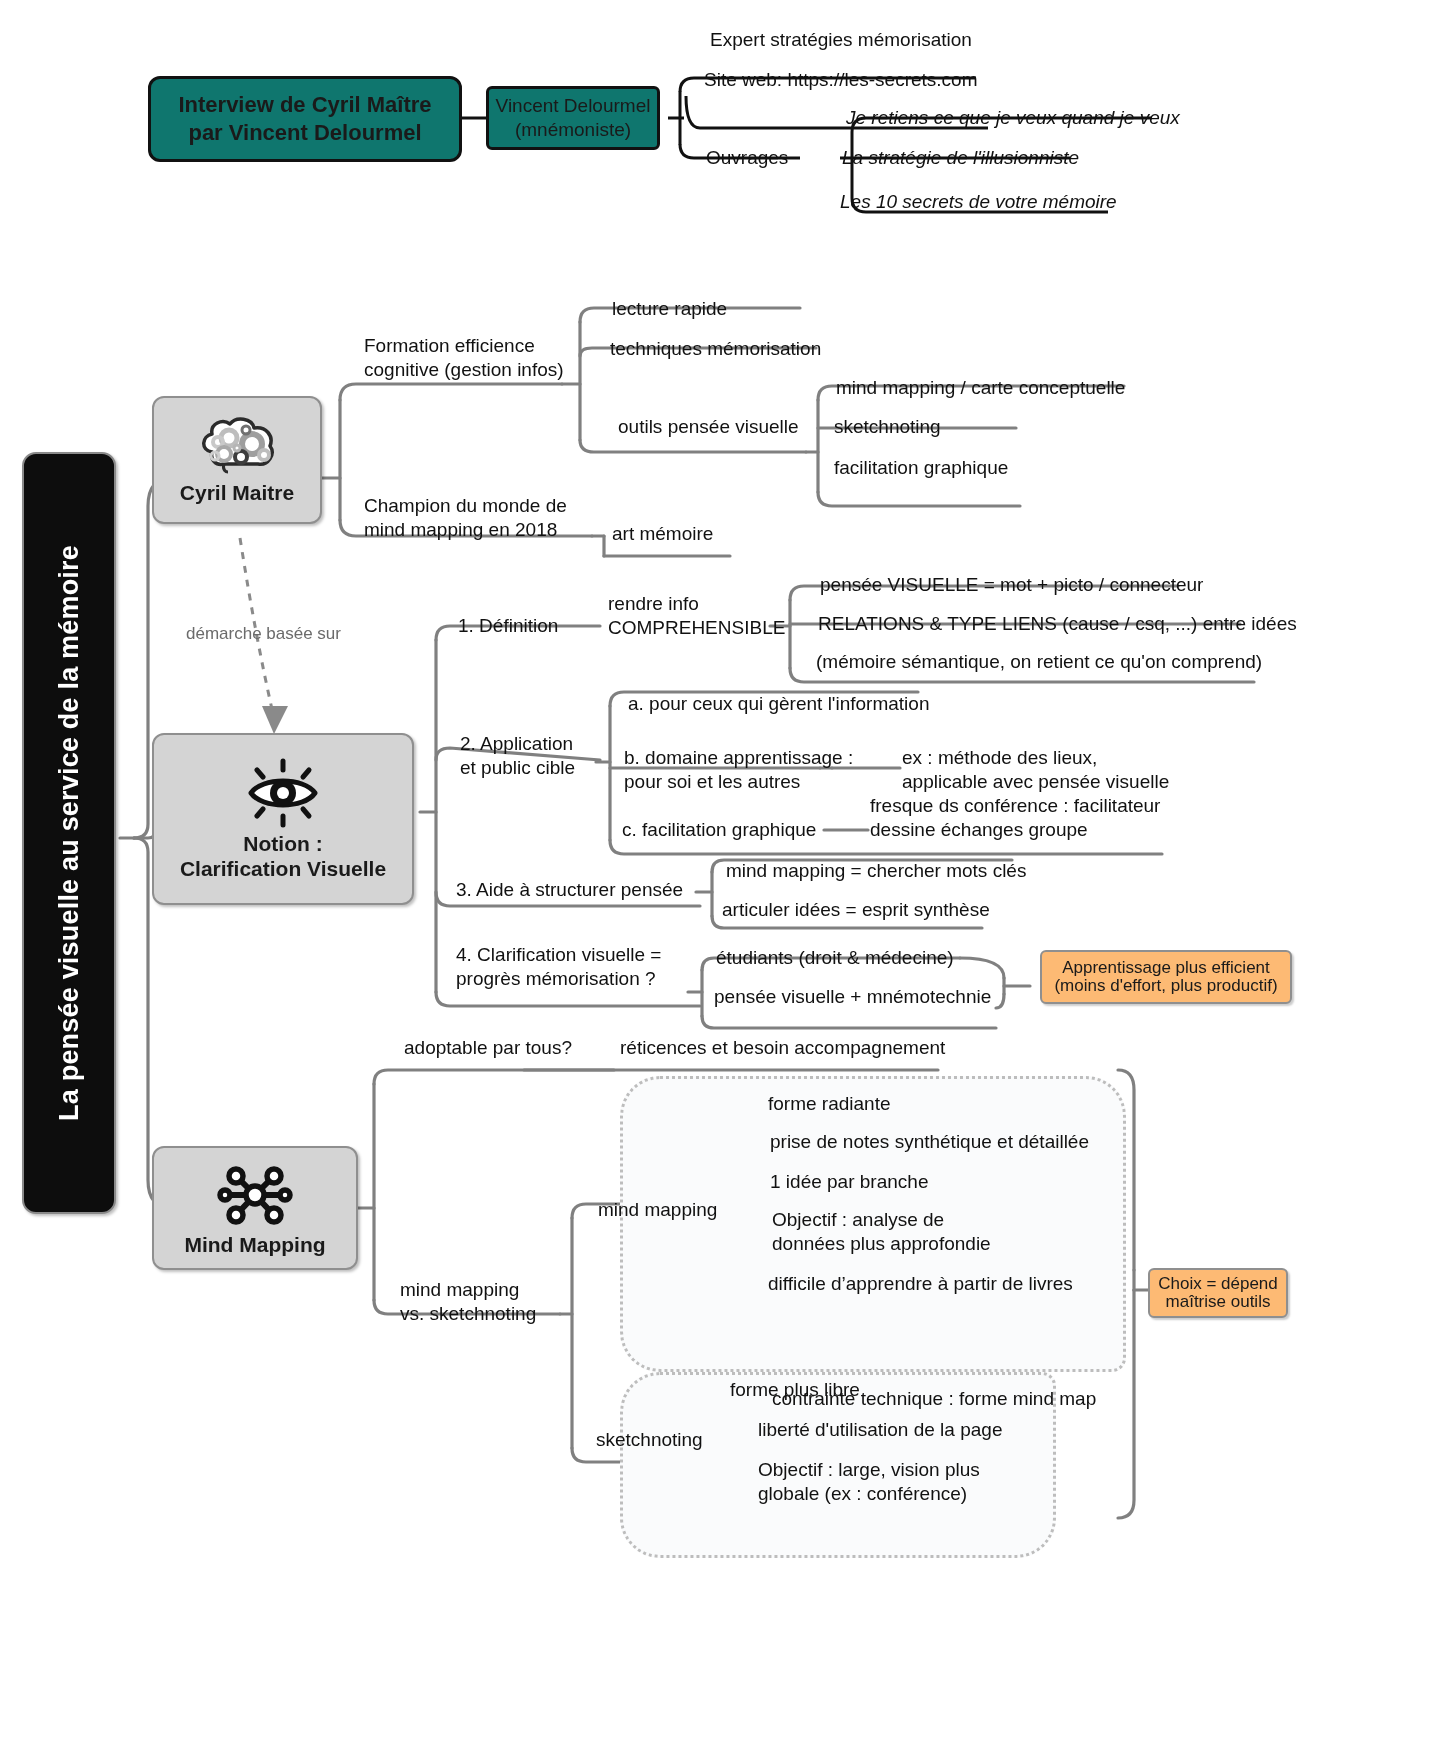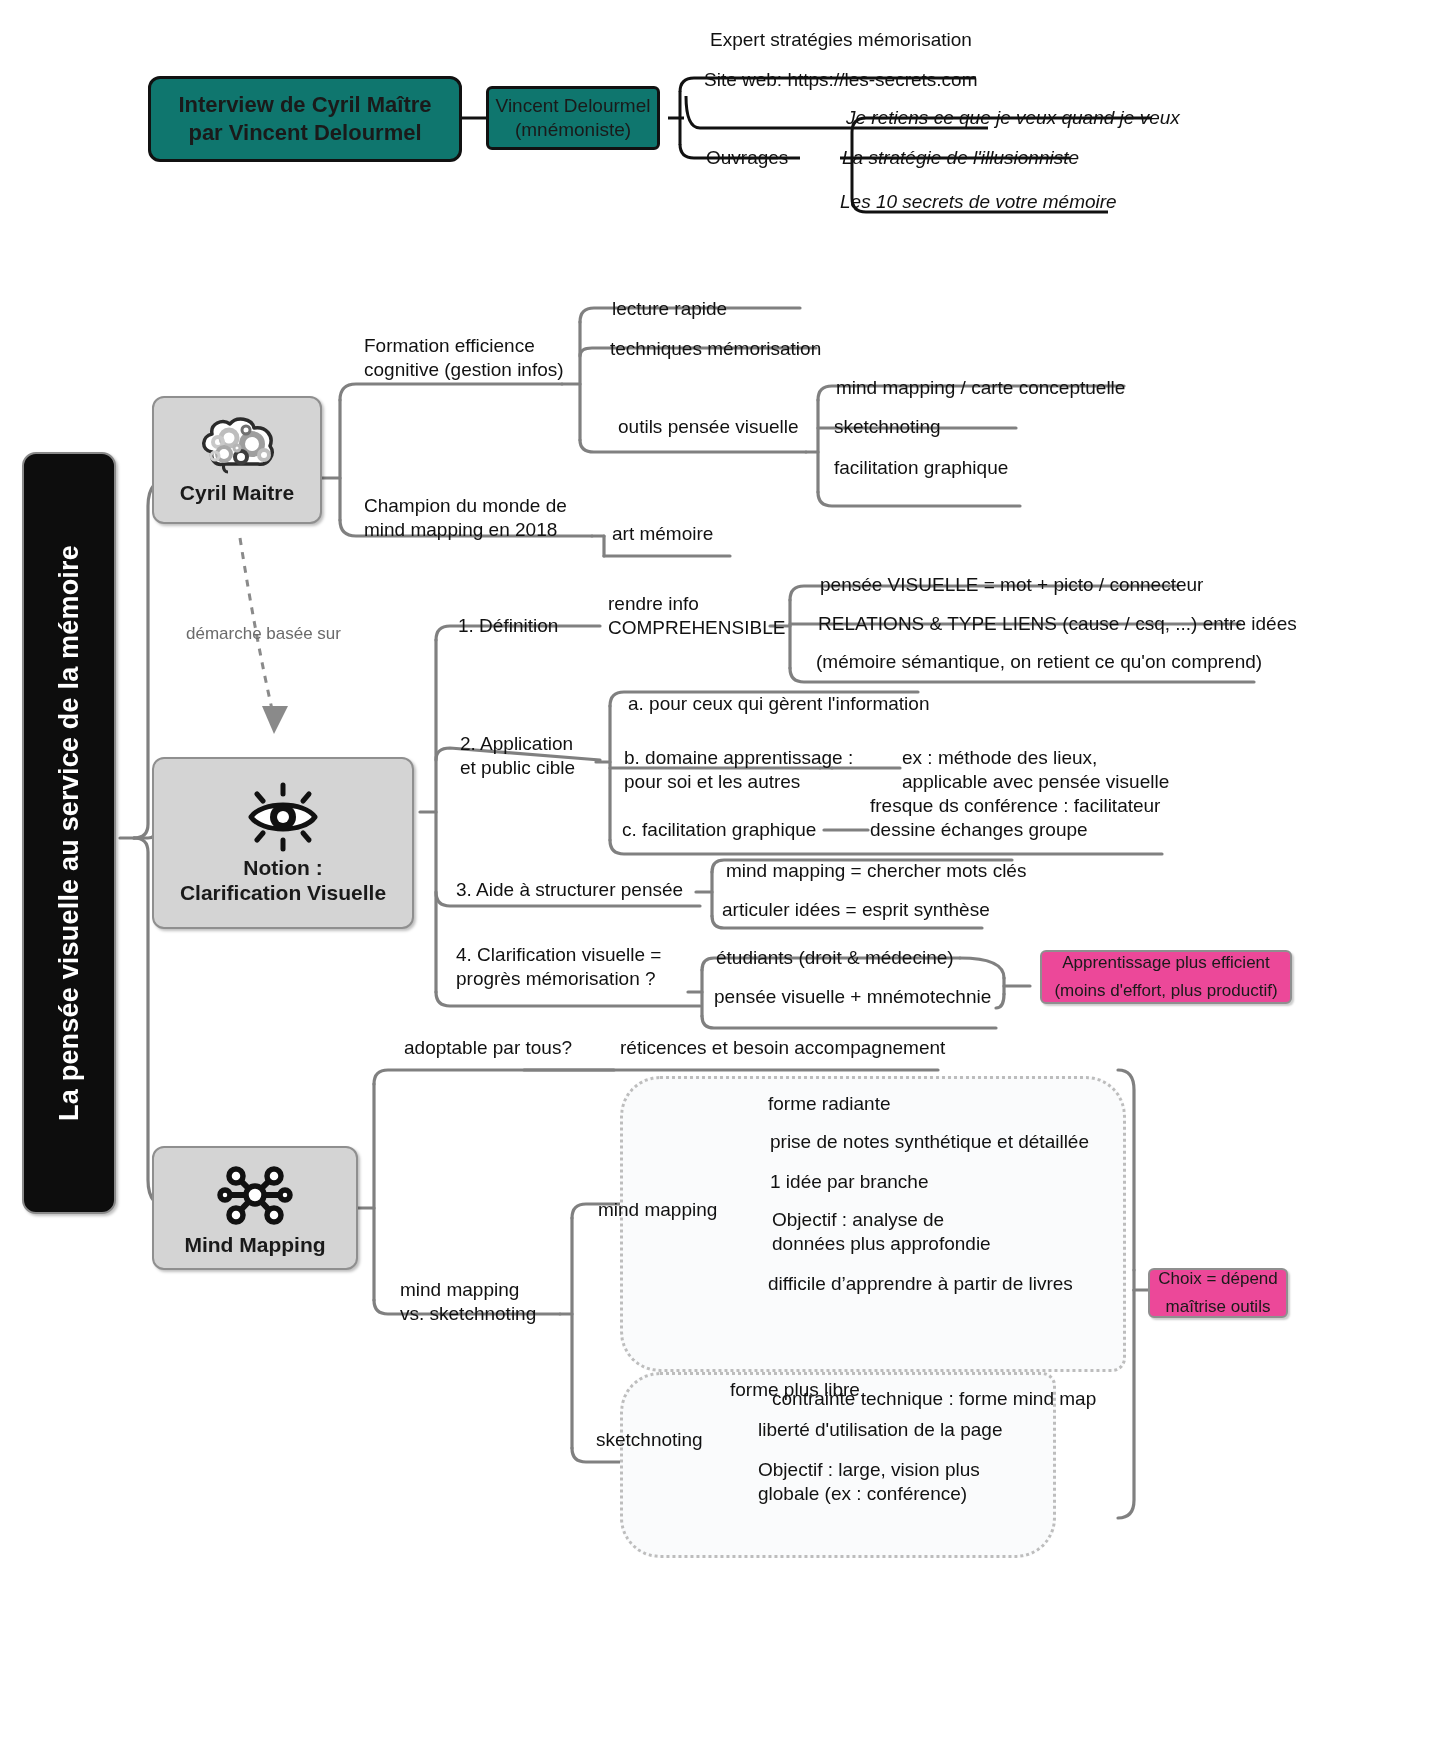--- a/index.html
+++ b/index.html
@@ -11,22 +11,22 @@
   .nodetext.it{font-style:italic;}
   .box{position:absolute;box-sizing:border-box;display:flex;align-items:center;
        justify-content:center;text-align:center;}
   .box.black{background:#0d0d0d;border:2px solid #8a8a8a;border-radius:14px;color:#fff;
        font-weight:bold;box-shadow:2px 2px 3px rgba(0,0,0,.25);}
   .box.outline{background:#0f766e;border:3px solid #111;border-radius:12px;font-weight:bold;
        font-size:22px;line-height:28px;}
   .box.outline.thin{font-weight:normal;font-size:19px;line-height:24px;border-width:3px;border-radius:6px;}
   .box.gray{background:#d4d4d4;border:2px solid #8f8f8f;border-radius:12px;
        box-shadow:2px 2px 3px rgba(0,0,0,.25);}
-  .box.graysm{background:#ec4899;border:2px solid #8f8f8f;border-radius:6px;
-       font-size:17px;line-height:28px;box-shadow:2px 2px 2px rgba(0,0,0,.2);}
+  .box.graysm{background:#fdba74;border:2px solid #8f8f8f;border-radius:6px;
+       font-size:17px;line-height:18px;box-shadow:2px 2px 2px rgba(0,0,0,.2);}
   .vtitle{writing-mode:vertical-rl;transform:rotate(180deg);font-size:27px;letter-spacing:.2px;}
   .iconnode{flex-direction:column;gap:2px;}
   .iconnode .lbl{font-weight:bold;font-size:21px;line-height:25px;}
   .grp{position:absolute;border:3px dotted #bdbdbd;border-radius:34px;background:#fafbfc;}
 </style>
 </head>
 <body>
 
 <div id="stage">
 
@@ -207,21 +207,21 @@
   <div class="nodetext" style="left:618px;top:415px;">outils pensée visuelle</div>
   <div class="nodetext" style="left:836px;top:376px;">mind mapping / carte conceptuelle</div>
   <div class="nodetext" style="left:834px;top:415px;">sketchnoting</div>
   <div class="nodetext" style="left:834px;top:456px;">facilitation graphique</div>
   <div class="nodetext" style="left:364px;top:494px;white-space:pre-line;">Champion du monde de
 mind mapping en 2018</div>
   <div class="nodetext" style="left:612px;top:522px;">art mémoire</div>
 
   <div class="nodetext" style="left:186px;top:622px;font-size:17px;color:#6b6b6b;">démarche basée sur</div>
 
-  <div class="box gray iconnode" style="left:152px;top:733px;width:262px;height:172px;margin-top:24px;">
+  <div class="box gray iconnode" style="left:152px;top:733px;width:262px;height:172px;">
     <span style="line-height:0">
       <svg width="86" height="72" viewBox="0 0 86 72">
         <g stroke="#111" stroke-width="5" stroke-linecap="round">
           <line x1="43" y1="4" x2="43" y2="13"></line>
           <line x1="43" y1="59" x2="43" y2="68"></line>
           <line x1="17" y1="13" x2="23" y2="20"></line>
           <line x1="63" y1="52" x2="69" y2="59"></line>
           <line x1="69" y1="13" x2="63" y2="20"></line>
           <line x1="23" y1="52" x2="17" y2="59"></line>
         </g>

